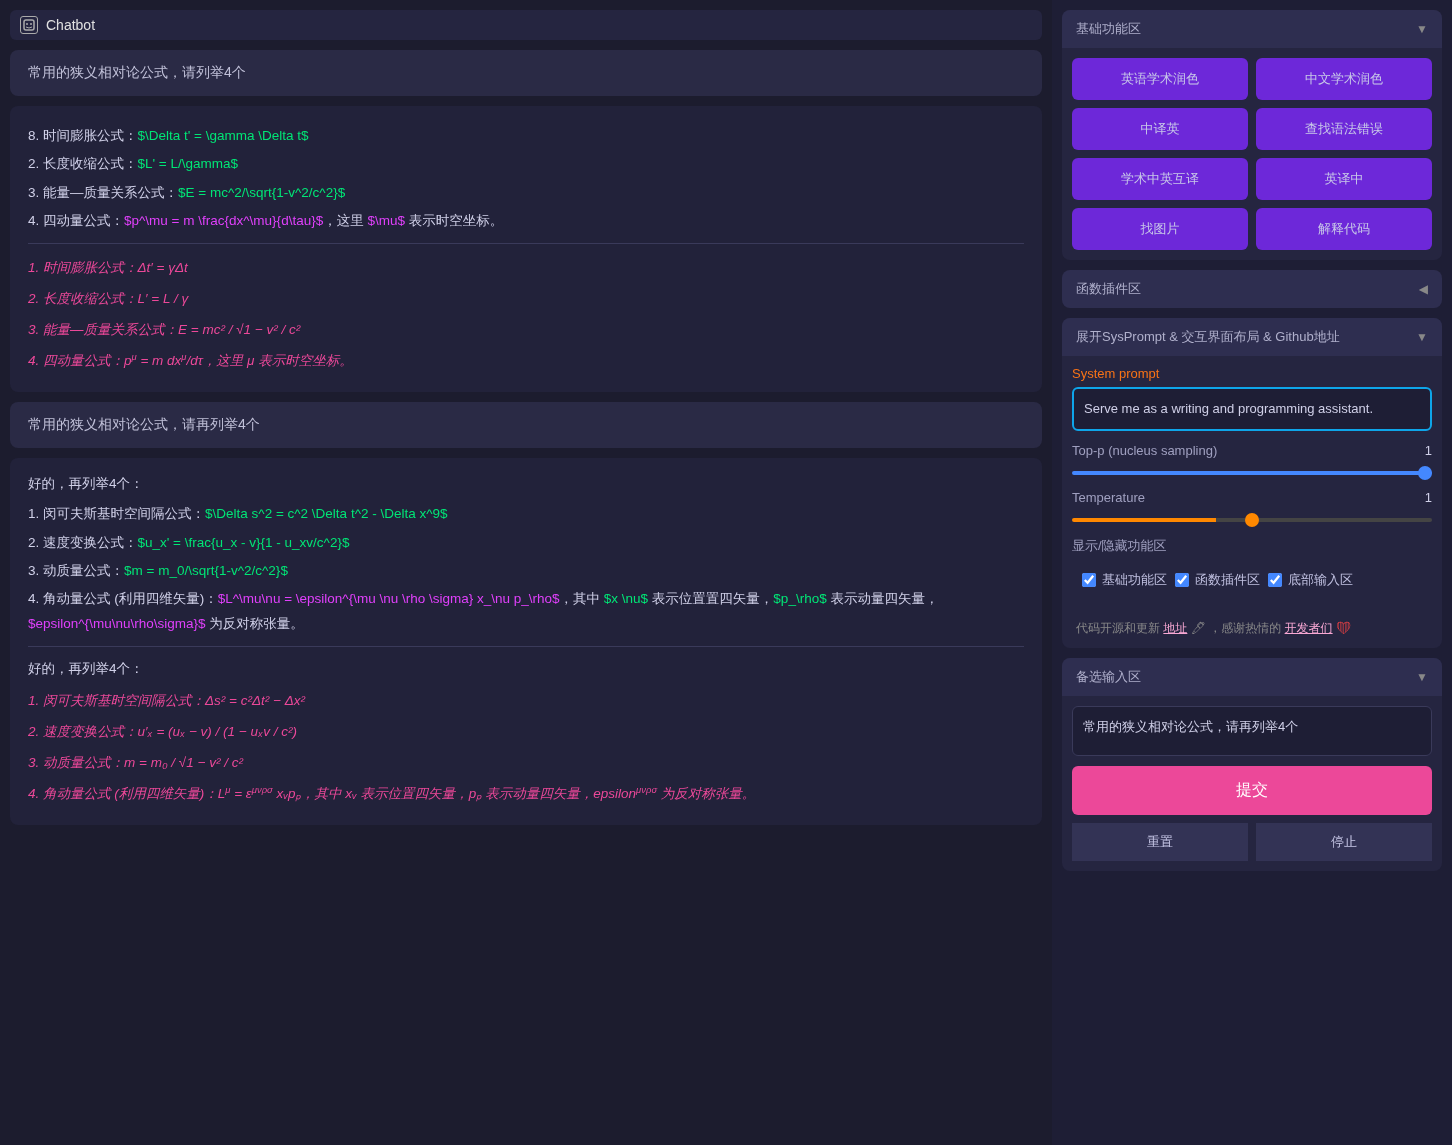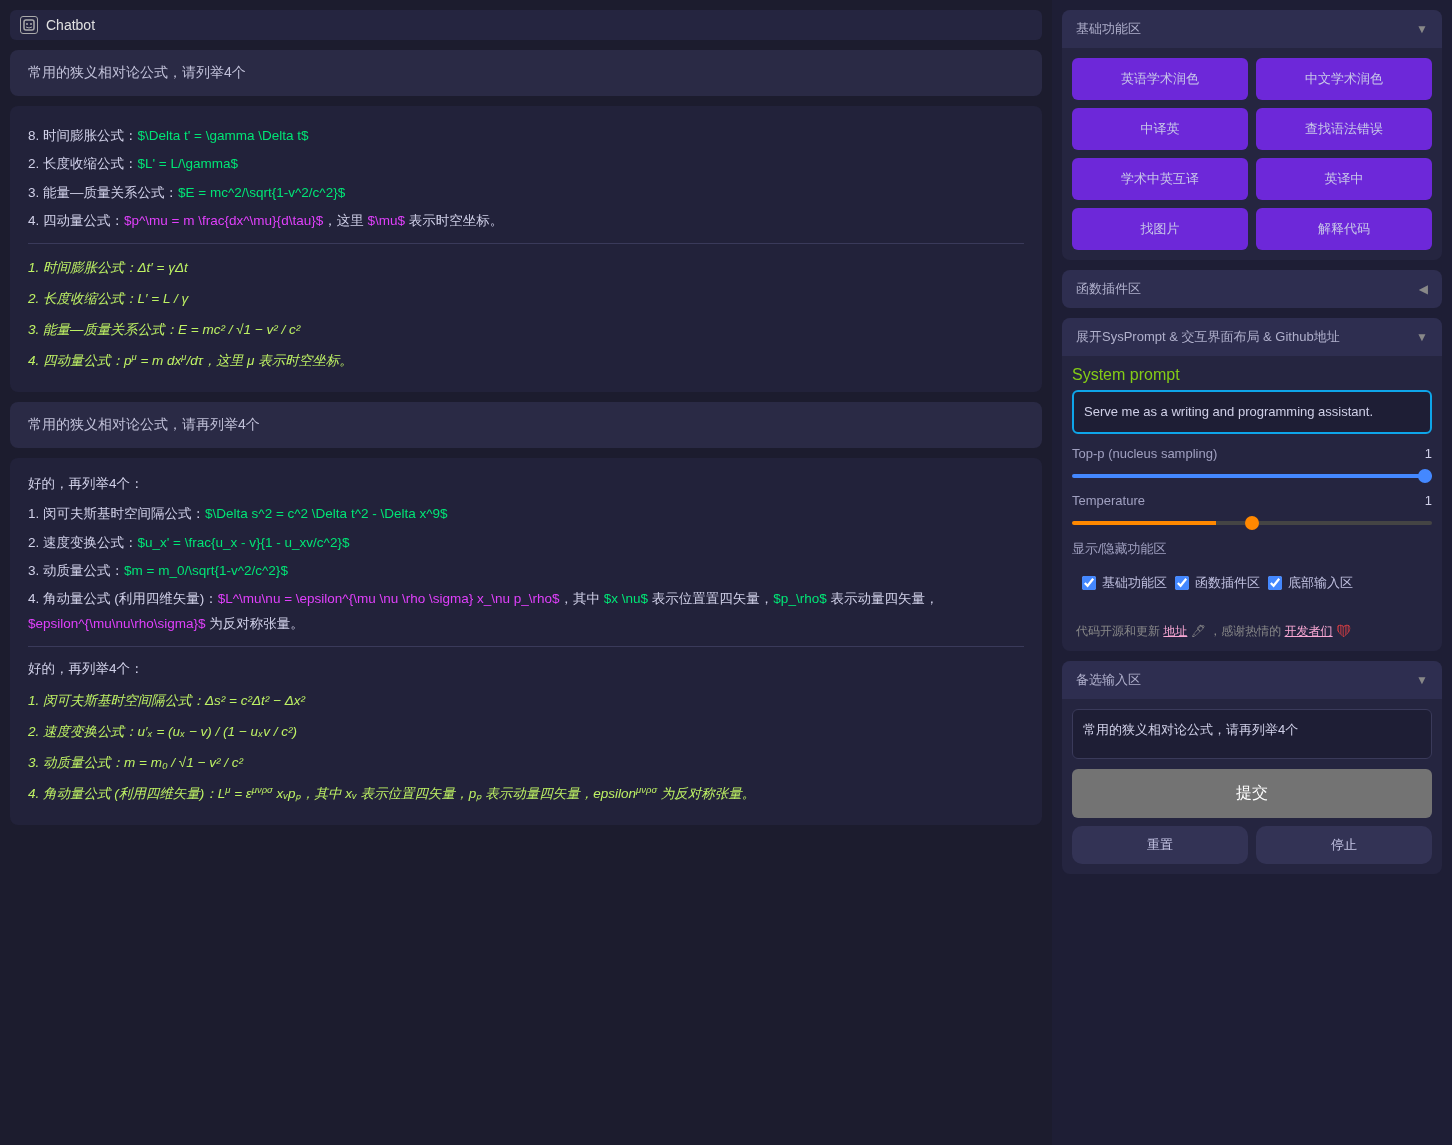--- a/index.html
+++ b/index.html
@@ -69,21 +69,21 @@
       color: #e040fb;
     }
 
     .divider-line {
       border: none;
       border-top: 1px solid #3a3a5a;
       margin: 10px 0;
     }
 
     .rendered-math {
-      color: #bef264;
+      color: #ec4899;
       font-size: 13.5px;
       line-height: 2;
       font-style: italic;
     }
 
     
     .right-panel {
       width: 400px;
       min-width: 380px;
       background: #1e1e35;
@@ -134,22 +134,22 @@
       padding: 12px 8px;
       font-size: 13px;
       font-family: 'Microsoft YaHei', sans-serif;
       cursor: pointer;
       text-align: center;
       transition: background 0.2s;
     }
 
     
     .sys-prompt-label {
-      font-size: 16px;
-      color: #84cc16;
+      font-size: 13px;
+      color: #f97316;
       margin-bottom: 6px;
     }
 
     .sys-prompt-box {
       background: #1e1e35;
       border: 2px solid #0ea5e9;
       border-radius: 6px;
       padding: 10px;
       font-size: 13px;
       color: #d0d0e8;
@@ -261,42 +261,42 @@
       padding: 10px;
       font-size: 13px;
       color: #d0d0e8;
       margin-bottom: 10px;
       width: 100%;
       min-height: 50px;
       line-height: 1.5;
     }
 
     .submit-btn {
-      background: #737373;
+      background: #ec4899;
       border: none;
       border-radius: 6px;
       color: #fff;
       width: 100%;
       padding: 14px;
       font-size: 16px;
       font-family: 'Microsoft YaHei', sans-serif;
       cursor: pointer;
       margin-bottom: 8px;
     }
 
     .bottom-btns {
       display: grid;
       grid-template-columns: 1fr 1fr;
       gap: 8px;
     }
 
     .bottom-btn {
       background: #333355;
       border: none;
-      border-radius: 10px;
+      border-radius: 0;
       color: #c8c8e8;
       padding: 10px;
       font-size: 13px;
       font-family: 'Microsoft YaHei', sans-serif;
       cursor: pointer;
     }
 
     
     .func-panel-collapsed {
       display: flex;

